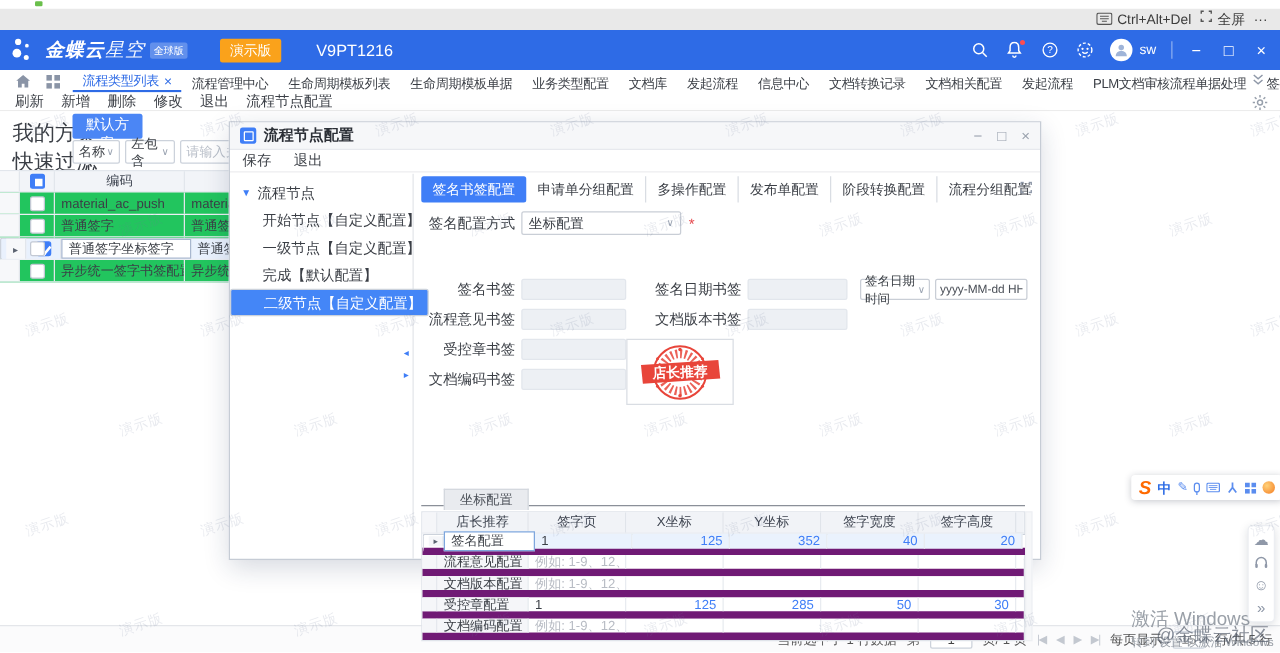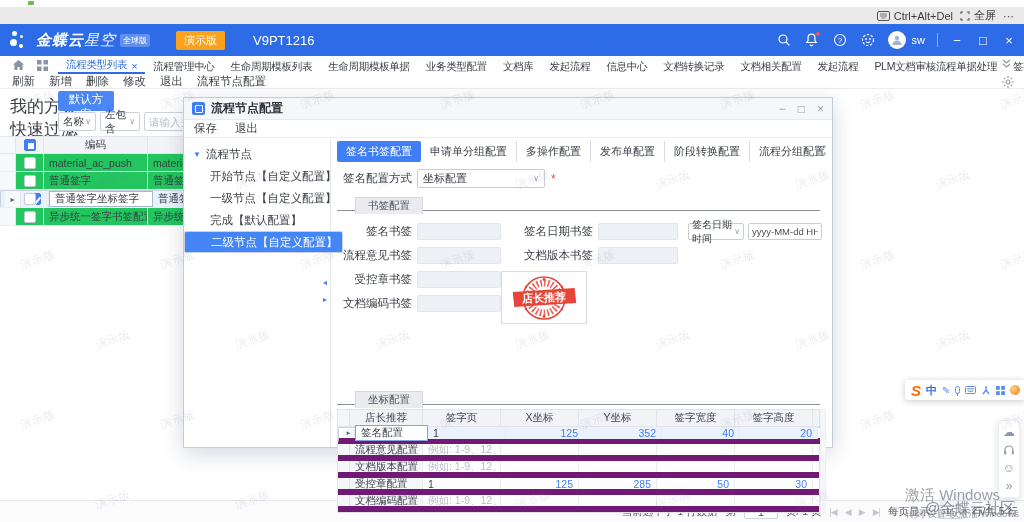--- a/index.html
+++ b/index.html
@@ -2,21 +2,21 @@
 <html><head>
 <meta charset="utf-8">
 <style>
   html,body{margin:0;padding:0;}
   #app{position:relative;width:1024px;height:522px;background:#fff;font-family:"Liberation Sans","DejaVu Sans",sans-serif;overflow:hidden;font-size:12px;color:#3b3f46;}
   [data-interactable]{box-sizing:border-box;}
   
   .top-strip{position:absolute;left:0;top:0;width:1024px;height:7px;background:#fff;}
   .fav-dot{position:absolute;left:28px;top:1px;width:6px;height:4px;background:#6abf4b;border-radius:1px;}
   .remote-bar{position:absolute;left:0;top:7px;width:1024px;height:17px;background:#e9e9e9;display:flex;align-items:center;justify-content:flex-end;gap:7px;padding-right:10px;box-sizing:border-box;font-size:11px;color:#3c3c3c;}
-  .remote-item{display:flex;align-items:center;gap:4px;cursor:default;}
+  .remote-item{display:flex;gap:4px;cursor:default;}
   
   .titlebar{position:absolute;left:0;top:24px;width:1024px;height:32px;background:#2e6be6;display:flex;align-items:center;color:#fff;}
   .logo-dots{position:relative;width:22px;height:22px;margin-left:10px;flex:none;}
   .logo-dots i{position:absolute;background:#fff;border-radius:50%;}
   .brand{font-size:15px;font-weight:bold;font-style:italic;letter-spacing:1px;margin-left:4px;}
   .brand2{font-size:15px;font-style:italic;font-weight:normal;opacity:.95;letter-spacing:1px;}
   .edition-badge{font-size:8px;background:rgba(255,255,255,.25);border-radius:2px;padding:1px 3px;margin-left:4px;}
   .demo-badge{background:#faa21b;color:#fff;font-size:11px;border-radius:2px;padding:2px 8px;margin-left:26px;}
   .version{font-size:13px;margin-left:28px;}
   .tb-right{position:absolute;right:8px;top:0;height:32px;display:flex;align-items:center;gap:12px;}
@@ -413,23 +413,20 @@
 
         <div class="signmode-row" data-interactable="false">
           <span class="f-lbl" data-interactable="false">签名配置方式</span>
           <span class="signmode-sel" data-interactable="true">
             <span data-interactable="false">坐标配置</span>
               <span class="car" data-interactable="false">∨</span>
           </span>
           <span class="req-star" data-interactable="false">*</span>
         </div>
 
-        <div class="grp" style="top:58px;" data-interactable="false">
-          <span class="grp-chip" data-interactable="false">书签配置</span>
-        </div>
 
         <div class="f-row" style="left:10px;top:84px;" data-interactable="false">
           <span class="f-lbl" style="width:70px;margin-right:5px;" data-interactable="false">签名书签</span>
           <span class="f-input" style="width:84px;" data-interactable="true"></span>
           <span class="f-lbl" style="width:92px;margin-right:5px;" data-interactable="false">签名日期书签</span>
           <span class="f-input" style="width:80px;" data-interactable="true"></span>
           <span class="date-sel" style="width:56px;margin-left:10px;" data-interactable="true">
             <span data-interactable="false">签名日期时间</span>
               <span class="car" data-interactable="false">∨</span>
           </span>

